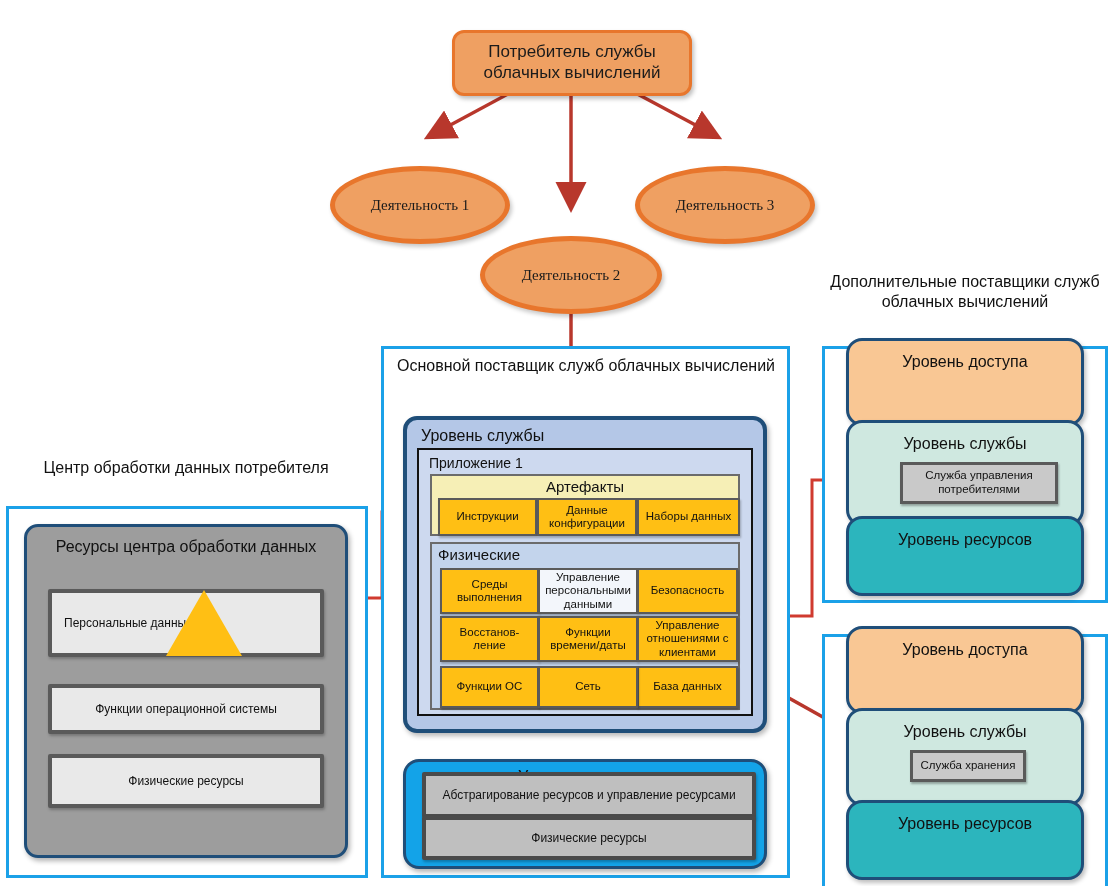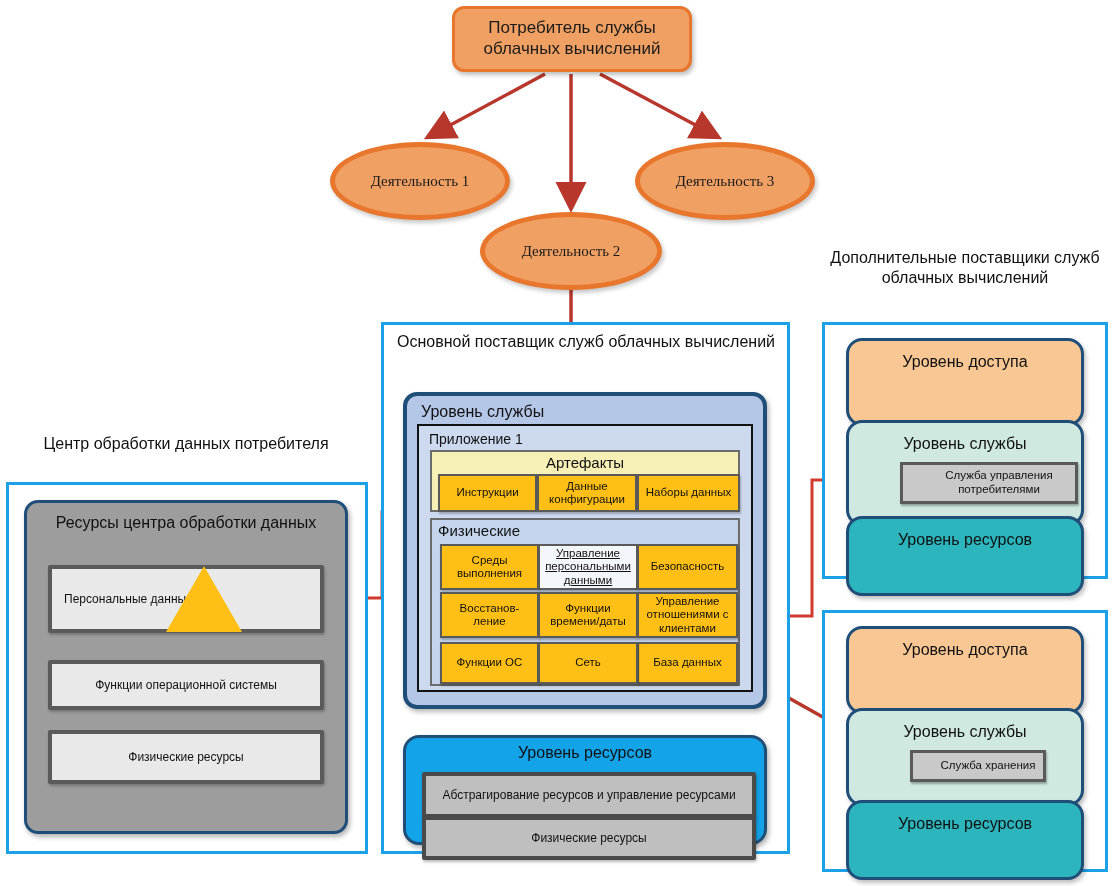--- a/index.html
+++ b/index.html
@@ -1,20 +1,20 @@
 <!DOCTYPE html>
 <html><head>
 <meta charset="utf-8">
 <style>
   html,body{margin:0;padding:0;background:#ffffff;}
   body{width:1113px;height:886px;position:relative;overflow:hidden;
        font-family:"Liberation Sans","DejaVu Sans",sans-serif;color:#111;}
   #stage{position:absolute;left:0;top:0;width:1113px;height:886px;}
 
-  .abs{position:absolute;box-sizing:border-box;}
+  .abs{position:absolute;box-sizing:border-box;margin-top:24px;}
 
   
   .consumer-box{
     left:452px;top:6px;width:240px;height:66px;
     background:#efa062;border:3px solid #e8762c;border-radius:12px;
     display:flex;align-items:center;justify-content:center;text-align:center;
     font-size:17px;line-height:1.22;color:#1b1b1b;
     box-shadow:2px 3px 4px rgba(0,0,0,.25);
   }
   .activity{
@@ -132,21 +132,21 @@
   #ap1-access{left:846px;top:338px;width:232px;height:70px;}
   #ap1-service{left:846px;top:420px;width:232px;height:88px;}
   #ap1-resource{left:846px;top:516px;width:232px;height:62px;}
   #ap2-access{left:846px;top:626px;width:232px;height:70px;}
   #ap2-service{left:846px;top:708px;width:232px;height:80px;}
   #ap2-resource{left:846px;top:800px;width:232px;height:62px;}
 
   .sub-service{
     position:absolute;background:#c9c9c9;border:3px solid #5a5a5a;
     display:flex;align-items:center;justify-content:center;text-align:center;
-    font-size:11.5px;line-height:1.2;color:#111;box-shadow:1px 2px 2px rgba(0,0,0,.3);padding-left:20px;
+    font-size:11.5px;line-height:1.2;color:#111;box-shadow:1px 2px 2px rgba(0,0,0,.3);
   }
   #cust-mgmt-svc{left:900px;top:462px;width:152px;height:36px;}
   #storage-svc{left:910px;top:750px;width:110px;height:26px;}
 
   svg.overlay{position:absolute;left:0;top:0;width:1113px;height:886px;pointer-events:none;}
 </style>
 </head>
 <body>
 
 <div id="stage">
@@ -233,21 +233,21 @@
       <span>Наборы данных</span>
     </div>
   </div>
 
   <div class="abs" id="dependencies">
     <div id="dependencies-title">Физические</div>
 
     <div class="yellow" style="left:8px;top:24px;width:95px;height:42px;">
       <span>Среды выполнения</span>
     </div>
-    <div class="whitebox" style="left:106px;top:24px;width:96px;height:42px;text-decoration:underline;">
+    <div class="whitebox" style="left:106px;top:24px;width:96px;height:42px;">
       <span>Управление персональными данными</span>
     </div>
     <div class="yellow" style="left:205px;top:24px;width:97px;height:42px;">
       <span>Безопасность</span>
     </div>
 
     <div class="yellow" style="left:8px;top:72px;width:95px;height:42px;">
       <span>Восстанов- ление</span>
     </div>
     <div class="yellow" style="left:106px;top:72px;width:96px;height:42px;">

